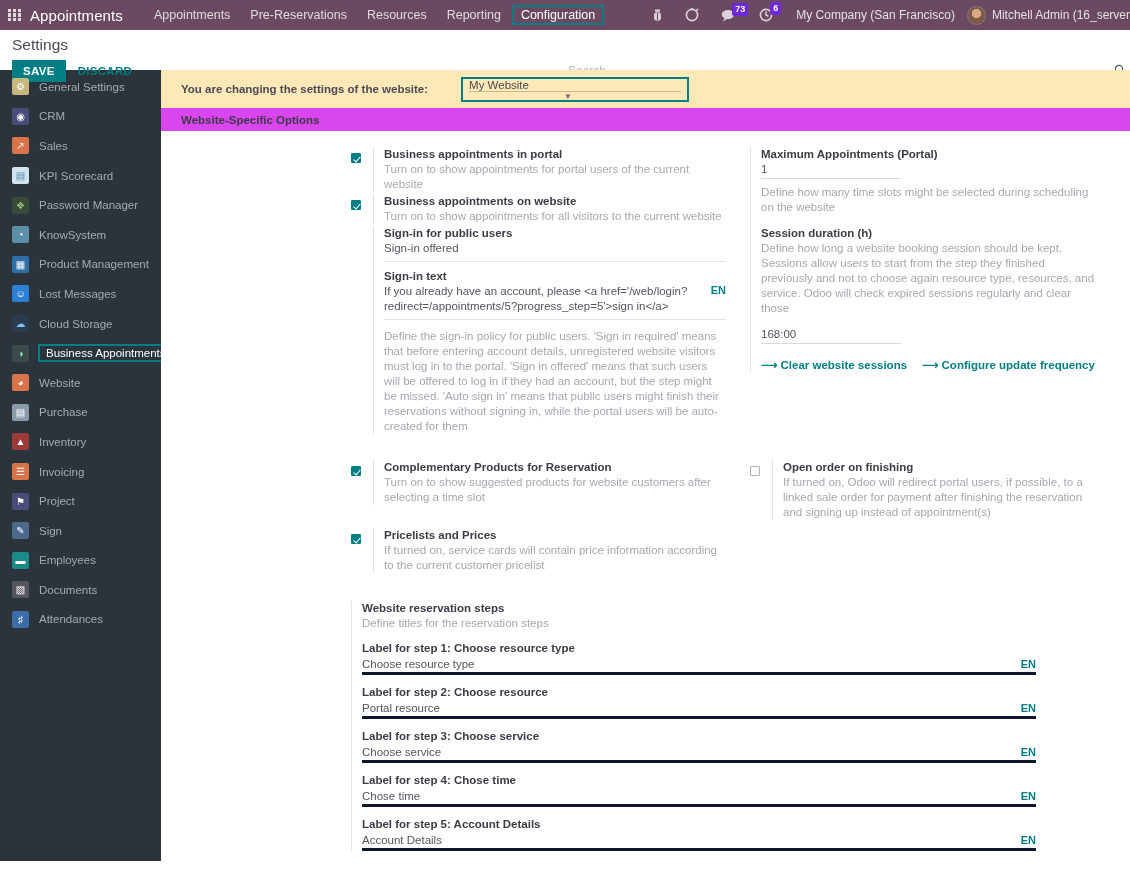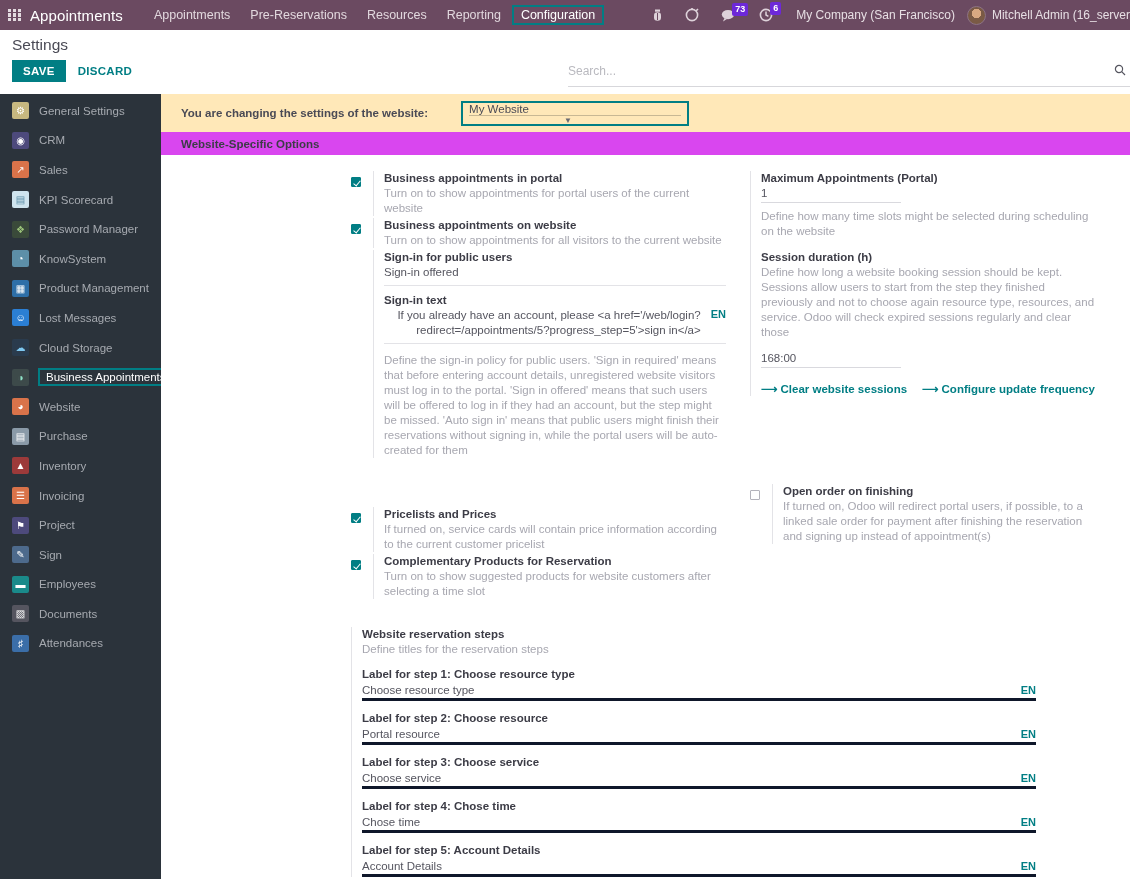--- a/index.html
+++ b/index.html
@@ -36,21 +36,21 @@
   .ico-svg { display:block; }
   #company { margin: 0 12px; font-size: 12px; color:#e7dfe4; cursor:pointer; white-space:nowrap;}
   #avatar {
     width: 19px; height: 19px; border-radius: 50%;
     background: radial-gradient(circle at 50% 38%, #d8a882 0 34%, #7a5a45 35% 100%);
     border: 1px solid #8d7384; margin-right: 6px;
   }
   #username { font-size: 12px; color:#e7dfe4; cursor:pointer; white-space:nowrap; }
 
   
-  #ctrlpanel { height: 64px; background:#fff; position:relative; border-bottom:0; }
+  #ctrlpanel { height: 40px; background:#fff; position:relative; border-bottom:0; }
   #page-title { position:absolute; left:12px; top:6px; font-size:15.5px; color:#4a4a55; }
   #btnrow { position:absolute; left:12px; top:30px; display:flex; align-items:center; gap:10px;}
   #save-btn {
     background:#017e84; color:#fff; border:none; font-size:11.5px; font-weight:bold;
     padding:5px 11px; cursor:pointer; letter-spacing:.3px;
   }
   #discard-btn {
     background:none; border:none; color:#017e84; font-size:11.5px; font-weight:bold;
     cursor:pointer; letter-spacing:.3px; padding:5px 2px;
   }
@@ -130,21 +130,21 @@
   .setting-body { border-left:1px solid #e3e3e7; padding-left:10px; flex:1; }
   .s-title { font-size:11.5px; font-weight:bold; color:#3c3c46; line-height:15px; }
   .s-desc { font-size:11.5px; color:#a7a7b0; line-height:15px; }
   .s-val { font-size:11.5px; color:#55555f; line-height:15px; }
 
   .block { display:flex; }
   .block .spacer { width:22px; flex:0 0 22px; }
 
   .field-line { border-bottom:1px solid #e3e3e7; padding-bottom:5px; margin-bottom:7px; }
   .field-row { display:flex; align-items:flex-start; }
-  .field-row .txt { flex:1;text-align:right; }
+  .field-row .txt { flex:1; }
   .en-tag { font-size:11px; font-weight:bold; color:#017e84; margin-left:10px; cursor:pointer; }
 
   .underline-input {
     border-bottom:1px solid #d9d9de; width:140px; padding-bottom:3px; margin-top:1px;
     font-size:11.5px; color:#55555f;
   }
   .links { margin-top:14px; display:flex; gap:15px; }
   .link { font-size:11.5px; font-weight:bold; color:#017e84; cursor:pointer; white-space:nowrap; }
   .link .arr { margin-right:3px; }
 
@@ -396,37 +396,37 @@
               </div>
 
             </div>
           </div>
         </div>
       </div>
 
       <div class="cols" style="margin-top:26px">
         <div class="col-l">
 
+          <div class="setting">
+            <div class="cbox-cell">
+              <span class="cbox checked"></span>
+            </div>
+            <div class="setting-body">
+              <div class="s-title">Complementary Products for Reservation</div>
+              <div class="s-desc">Turn on to show suggested products for website customers after selecting a time slot</div>
+            </div>
+          </div>
+
           <div class="setting" style="margin-top:23px">
             <div class="cbox-cell">
               <span class="cbox checked"></span>
             </div>
             <div class="setting-body">
               <div class="s-title">Pricelists and Prices</div>
               <div class="s-desc">If turned on, service cards will contain price information according to the current customer pricelist</div>
-            </div>
-          </div>
-
-          <div class="setting">
-            <div class="cbox-cell">
-              <span class="cbox checked"></span>
-            </div>
-            <div class="setting-body">
-              <div class="s-title">Complementary Products for Reservation</div>
-              <div class="s-desc">Turn on to show suggested products for website customers after selecting a time slot</div>
             </div>
           </div>
 
         </div>
         <div class="col-r">
           <div class="setting">
             <div class="cbox-cell">
               <span class="cbox"></span>
             </div>
             <div class="setting-body">

